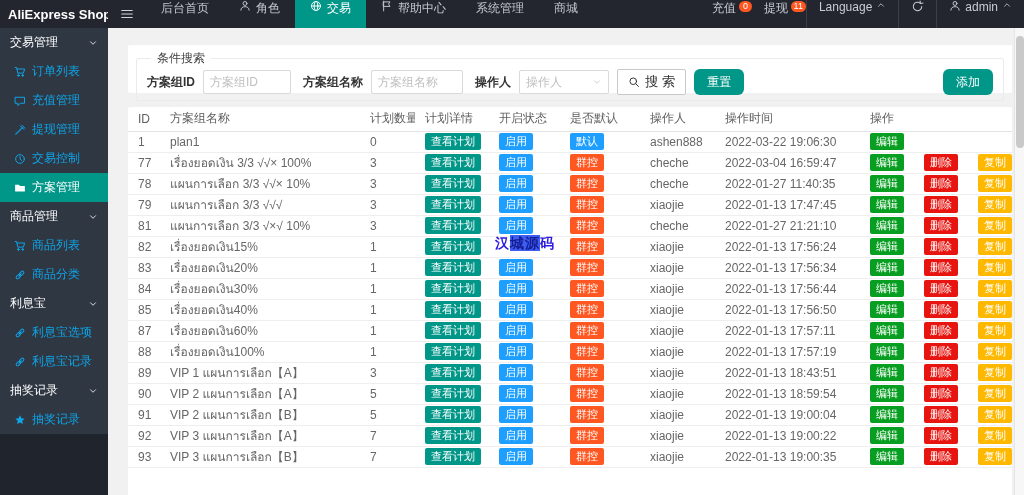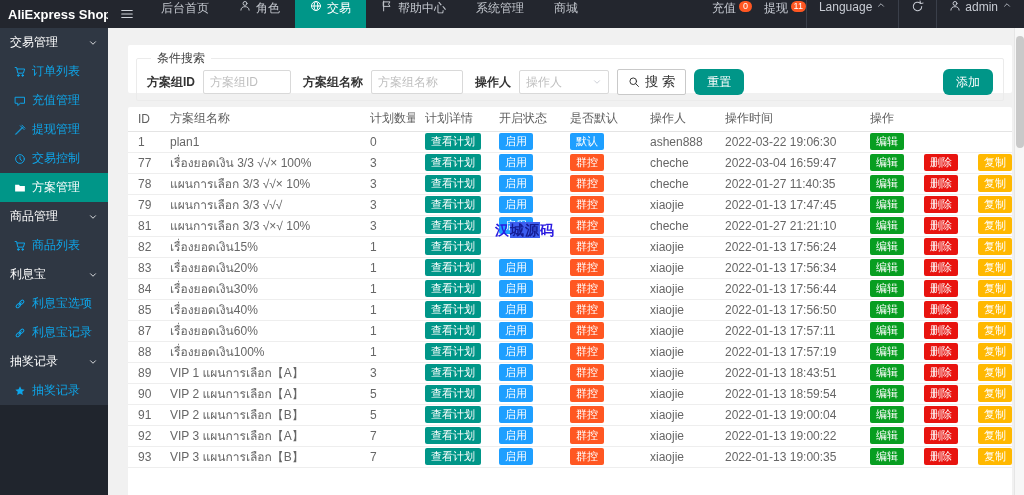--- a/index.html
+++ b/index.html
@@ -53,21 +53,21 @@
   .tbtn{display:inline-block;padding:2px 6px;border-radius:2px;color:#fff;font-size:11px;line-height:13px;cursor:pointer;}
   .tbtn.teal{background:var(--teal);}
   .tbtn.blue{background:var(--blue);}
   .tbtn.orange{background:var(--orange);}
   .tbtn.green{background:var(--green);}
   .tbtn.red{background:var(--red);}
   .tbtn.yellow{background:var(--yellow);}
   .tbtn + .tbtn{margin-left:20px;}
   .wm-hide{visibility:hidden;}
 
-  .watermark{position:absolute;left:387px;top:194px;font-size:14px;font-weight:700;color:var(--wm);letter-spacing:1px;z-index:15;}
+  .watermark{position:absolute;left:387px;top:207px;font-size:14px;font-weight:700;color:var(--wm);letter-spacing:1px;z-index:15;}
   .watermark .sel{background:#3d5ef0;color:#151d93;}
 
   
   .scrollbar{position:absolute;right:0;top:28px;width:10px;height:467px;background:#f7f7f7;border-left:1px solid #e6e6e6;z-index:40;}
   .scroll-thumb{position:absolute;left:1px;top:8px;width:8px;height:112px;background:#c9c9c9;border-radius:4px;cursor:pointer;}
 </style>
 </head>
 <body>
 
 <div id="app">
@@ -224,20 +224,32 @@
       </div>
       <div class="side-item">
         <span class="icon">
           <svg width="12" height="12" viewBox="0 0 16 16" fill="none" stroke="currentColor" stroke-width="1.3" stroke-linecap="round" stroke-linejoin="round">
             <path d="M1.5 2h2l1.5 7.5h7.5l1.7-5.5H4.2"></path>
             <circle cx="5.8" cy="12.6" r="1.1" fill="currentColor"></circle>
             <circle cx="11.6" cy="12.6" r="1.1" fill="currentColor"></circle>
           </svg>
         </span>
         <span class="lbl">商品列表</span>
+      </div>
+      <div class="side-item">
+        <span class="icon">
+          <svg width="12" height="12" viewBox="0 0 16 16" fill="none" stroke="currentColor" stroke-width="1.3" stroke-linecap="round" stroke-linejoin="round">
+            <g transform="rotate(-45 8 8)">
+              <rect x="1.5" y="6" width="6.5" height="4" rx="2"></rect>
+              <rect x="8" y="6" width="6.5" height="4" rx="2"></rect>
+              <path d="M5.5 8h5"></path>
+            </g>
+          </svg>
+        </span>
+        <span class="lbl">商品分类</span>
       </div>
       <div class="side-group">
         <span class="lbl">利息宝</span>
         <span class="icon">
           <svg width="10" height="10" viewBox="0 0 16 16" fill="none" stroke="currentColor" stroke-width="1.3" stroke-linecap="round" stroke-linejoin="round">
             <path d="M4 6l4 4 4-4"></path>
           </svg>
         </span>
       </div>
       <div class="side-item">

